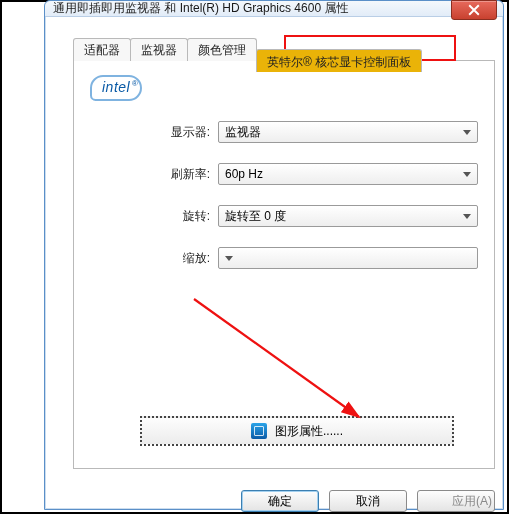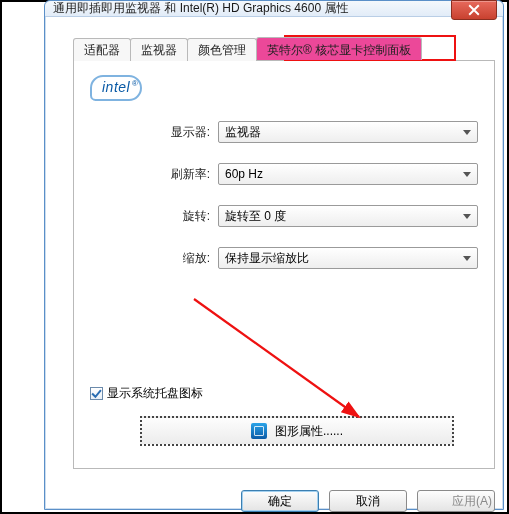--- a/index.html
+++ b/index.html
@@ -6,21 +6,21 @@
   body { margin: 0; background: #fff; width: 509px; height: 514px; position: relative; overflow: hidden; }
   .outer-border { position: absolute; inset: 0; border: 2px solid #000; }
   .window { position: absolute; left: 44px; top: 0; width: 460px; height: 510px; border: 1px solid #5a8fc8; border-radius: 6px 6px 0 0; box-shadow: 0 0 0 1px #cde inset; background: #fff; }
   .titlebar { height: 16px; background: linear-gradient(#f4f8fc, #e2ecf8); border-bottom: 1px solid #b9cee6; border-radius: 6px 6px 0 0; display: flex; align-items: center; padding: 0 8px; position: relative; }
   .title-text { color: #1a1a1a; }
   .close-btn { position: absolute; right: 6px; top: -1px; width: 46px; height: 20px; background: linear-gradient(#e76a5c,#c8412f); border: 1px solid #8b2e20; border-radius: 0 0 3px 3px; color: #fff; display: flex; align-items: center; justify-content: center; font-weight: bold; box-shadow: inset 0 1px 0 rgba(255,255,255,.3); }
   .close-btn svg { width: 12px; height: 12px; }
   .client { position: absolute; left: 8px; right: 8px; top: 36px; bottom: 40px; padding-left: 20px; }
   .tabstrip { display: flex; height: 24px; border-bottom: 1px solid #b9b9b9; }
   .tab { padding: 3px 10px 0; border: 1px solid #b9b9b9; border-bottom: none; background: #f7f7f7; margin-right: -1px; border-radius: 3px 3px 0 0; position: relative; top: 1px; cursor: default; color: #222; }
-  .tab.active { background: #ec4899; top: 0; padding-top: 4px; z-index: 2; }
+  .tab.active { background: #eab308; top: 12px; padding-top: 4px; z-index: 2; }
   .tab-highlight-box { position: absolute; border: 2px solid #e11; pointer-events: none; }
   .tabpage { border: 1px solid #b9b9b9; border-top: none; height: 408px; background: #fff; position: relative; padding: 14px 16px; }
   .intel-logo { color: #0a5aa6; font-style: italic; font-size: 14px; font-weight: 500; letter-spacing: .5px; display: inline-block; border: 2px solid #7fb3e0; border-radius: 14px 14px 14px 6px; padding: 2px 10px 4px; background: #fff; position: relative; }
   .intel-logo::after { content: "®"; font-size: 8px; position: absolute; right: 2px; top: 2px; color:#0a5aa6; }
   .form-rows { margin-top: 10px; }
   .form-row { display: flex; align-items: center; height: 42px; }
   .form-label { width: 128px; text-align: right; padding-right: 8px; color: #222; }
   .select { flex: 1; height: 22px; border: 1px solid #9a9a9a; border-radius: 2px; background: linear-gradient(#fff,#eee); display: flex; align-items: center; justify-content: space-between; padding: 0 6px; cursor: default; }
   .select .chev { width: 0; height: 0; border-left: 4px solid transparent; border-right: 4px solid transparent; border-top: 5px solid #555; }
   .tray-row { position: absolute; left: 16px; bottom: 66px; display: flex; align-items: center; gap: 4px; }
@@ -86,35 +86,26 @@
           <div class="form-label">旋转:</div>
           <div class="select">
             <span>旋转至 0 度</span>
             <span class="chev"></span>
           </div>
         </div>
 
         <div class="form-row">
           <div class="form-label">缩放:</div>
           <div class="select">
-            <span>保持显示缩放比</span>
             <span class="chev"></span>
           </div>
         </div>
 
       </div>
 
-      <div class="tray-row">
-        <span class="checkbox">
-          <svg viewBox="0 0 10 10">
-              <path d="M1 5 L4 8 L9 2" stroke="#2a6db3" stroke-width="1.8" fill="none"></path>
-            </svg>
-        </span>
-        <span>显示系统托盘图标</span>
-      </div>
 
       <div class="gfx-btn">
         <span class="gfx-ico"></span>
         <span>图形属性......</span>
       </div>
 
       <svg class="arrow" style="left:110px; top:228px; width:190px; height:140px;">
         <defs>
             <marker id="ah" markerWidth="10" markerHeight="10" refX="8" refY="3" orient="auto">
               <path d="M0,0 L0,6 L9,3 z" fill="#e11"></path>

